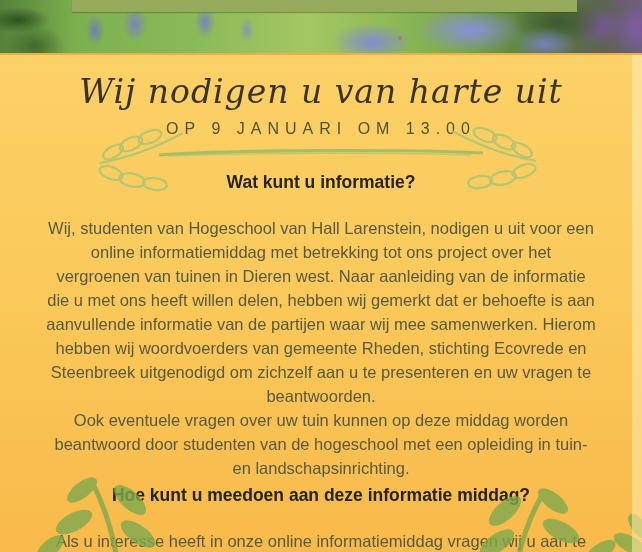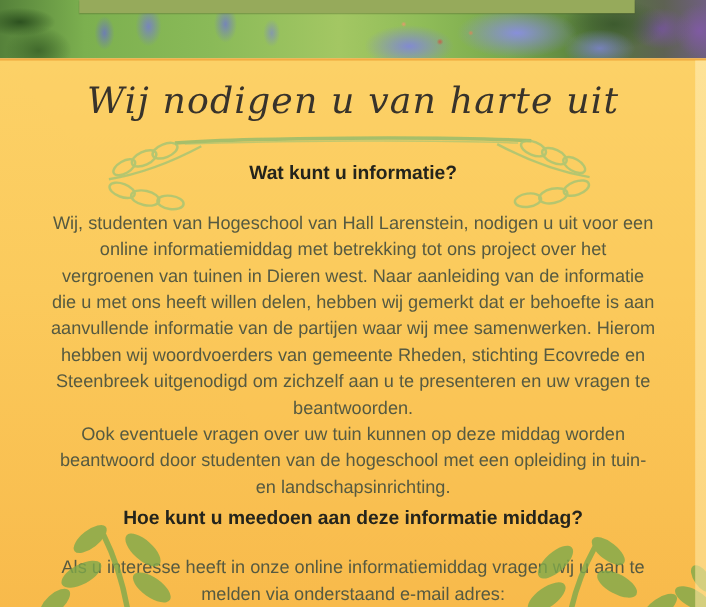--- a/index.html
+++ b/index.html
@@ -107,20 +107,21 @@
         <ellipse cx="36" cy="19" rx="12" ry="6" transform="rotate(-25 36 19)"></ellipse>
         <ellipse cx="55" cy="12" rx="12" ry="6" transform="rotate(-22 55 12)"></ellipse>
         <ellipse cx="16" cy="48" rx="12" ry="6" transform="rotate(20 16 48)"></ellipse>
         <ellipse cx="37" cy="55" rx="13" ry="6.5" transform="rotate(12 37 55)"></ellipse>
         <ellipse cx="60" cy="59" rx="12" ry="6" transform="rotate(8 60 59)"></ellipse>
       </g>
     </svg>
 
     <h1 class="title">Wij nodigen u van harte uit</h1>
 
+    <div class="subtitle">OP 9 JANUARI OM 13.00</div>
 
     <svg class="brush" width="330" height="12" viewBox="0 0 330 12">
       <path d="M3 8 C 70 3, 250 2, 327 6" stroke="#9dbd6a" stroke-width="3.2" fill="none" opacity="0.9"></path>
       <path d="M12 9 C 100 6, 230 5, 315 8" stroke="#a9c573" stroke-width="1.4" fill="none" opacity="0.7"></path>
     </svg>
 
     <h2 class="section-heading">Wat kunt u informatie?</h2>
 
     <p class="body">Wij, studenten van Hogeschool van Hall Larenstein, nodigen u uit voor een<br>online informatiemiddag met betrekking tot ons project over het<br>vergroenen van tuinen in Dieren west. Naar aanleiding van de informatie<br>die u met ons heeft willen delen, hebben wij gemerkt dat er behoefte is aan<br>aanvullende informatie van de partijen waar wij mee samenwerken. Hierom<br>hebben wij woordvoerders van gemeente Rheden, stichting Ecovrede en<br>Steenbreek uitgenodigd om zichzelf aan u te presenteren en uw vragen te<br>beantwoorden.</p>
 

